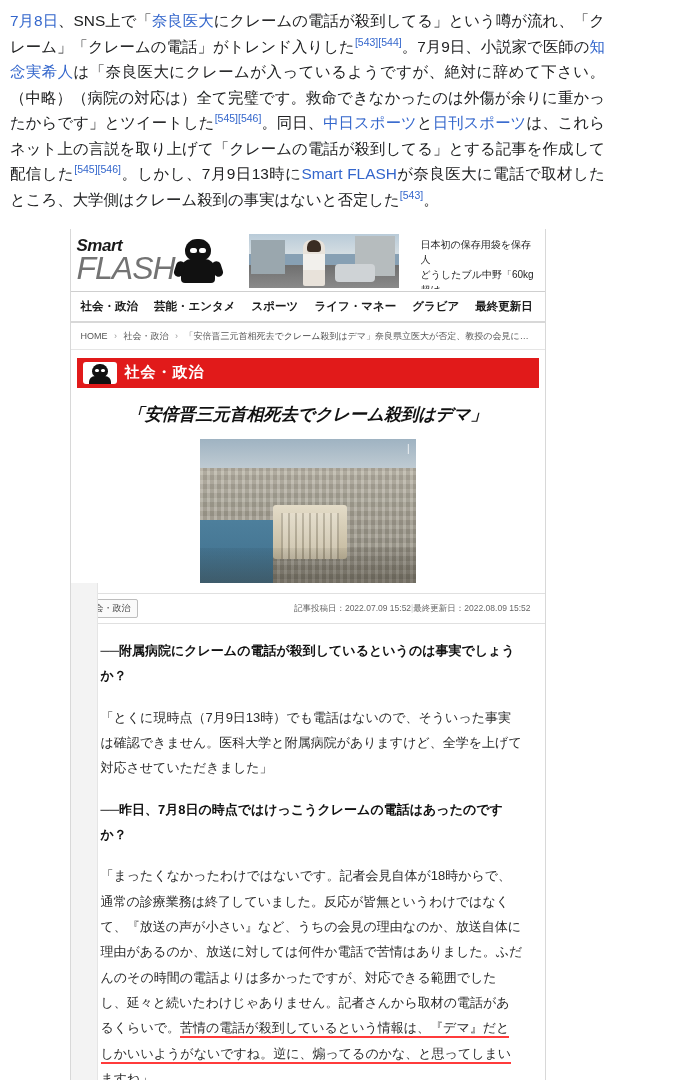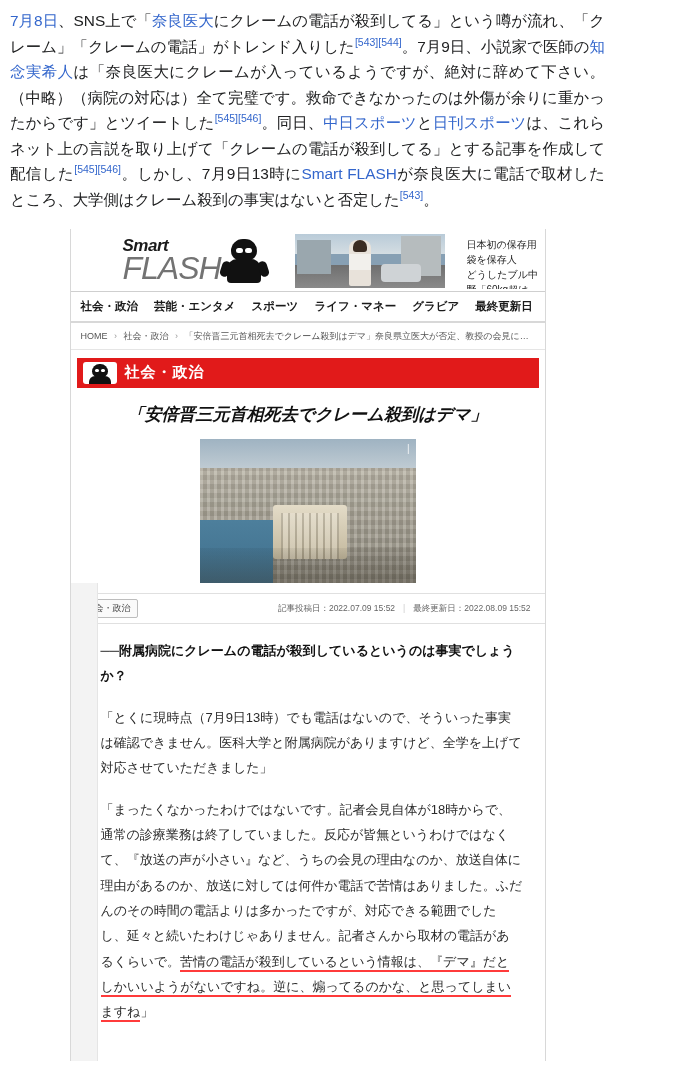--- a/index.html
+++ b/index.html
@@ -55,21 +55,20 @@
 
   
   .sf-header {
     display: flex;
     align-items: stretch;
     height: 62px;
     background: #ffffff;
     padding: 4px 6px 2px 6px;
     box-sizing: border-box;
     gap: 22px;
-    margin-left: 46px;
   }
   .sf-logo {
     width: 150px;
     display: flex;
     align-items: center;
     position: relative;
   }
   .sf-logo-text {
     line-height: 1;
   }
@@ -319,21 +318,21 @@
     color: #444;
     padding: 2px 6px;
     font-size: 9px;
     border-radius: 2px;
     background: #fafafa;
     cursor: pointer;
   }
   .sf-meta-dates {
     margin-left: auto;
     display: flex;
-    gap: 8px;
+    gap: 0;
     padding-right: 6px;
   }
   .sf-meta-dates .divider { color: #ccc; }
 
   
   .sf-body {
     padding: 14px 22px 20px 30px;
     font-size: 13px;
     line-height: 1.95;
     color: #2b2b2b;
@@ -451,18 +450,19 @@
         <div class="sf-meta-dates">
           <span>記事投稿日：2022.07.09 15:52</span>
           <span class="divider">|</span>
           <span>最終更新日：2022.08.09 15:52</span>
         </div>
       </div>
 
       <div class="sf-body">
         <p class="q-lead">──附属病院にクレームの電話が殺到しているというのは事実でしょうか？</p>
         <p>「とくに現時点（7月9日13時）でも電話はないので、そういった事実は確認できません。医科大学と附属病院がありますけど、全学を上げて対応させていただきました」</p>
+        <p class="q-lead">──昨日、7月8日の時点ではけっこうクレームの電話はあったのですか？</p>
         <p><span>「まったくなかったわけではないです。記者会見自体が18時からで、通常の診療業務は終了していました。反応が皆無というわけではなくて、『放送の声が小さい』など、うちの会見の理由なのか、放送自体に理由があるのか、放送に対しては何件か電話で苦情はありました。ふだんのその時間の電話よりは多かったですが、対応できる範囲でしたし、延々と続いたわけじゃありません。記者さんから取材の電話があるくらいで。</span><span class="underlined">苦情の電話が殺到しているという情報は、『デマ』だとしかいいようがないですね。逆に、煽ってるのかな、と思ってしまいますね</span><span>」</span></p>
       </div>
 
     </div>
   </div>
 </div>
 
 </body></html>

